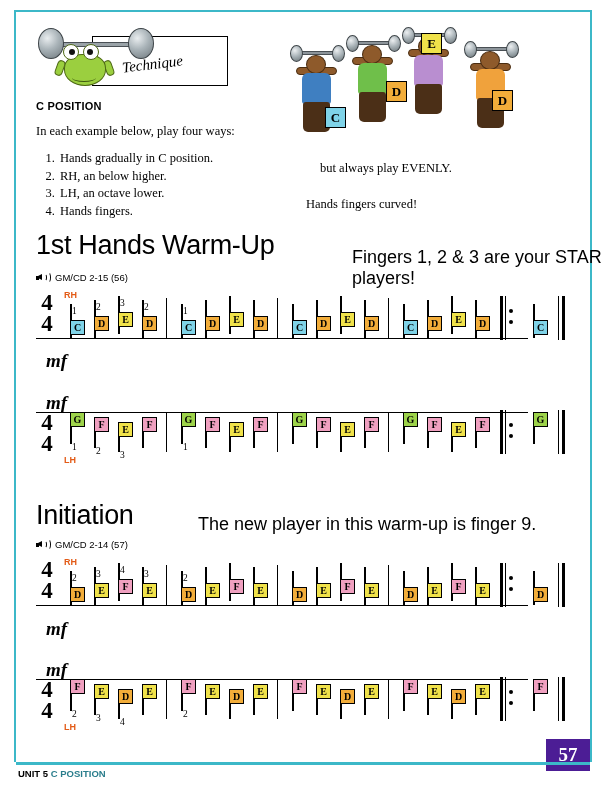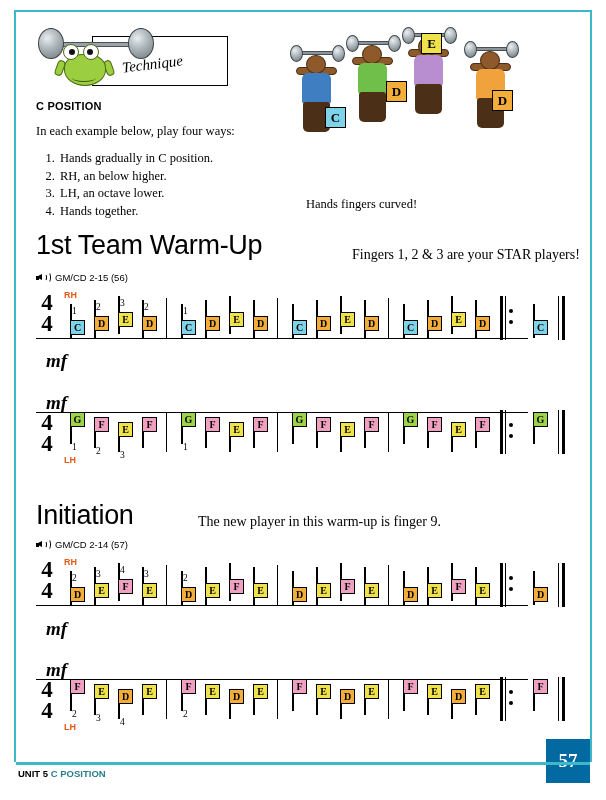--- a/index.html
+++ b/index.html
@@ -206,22 +206,22 @@
 
   
   .song-title {
     position: absolute;
     font-family: "Liberation Sans", sans-serif;
     font-size: 27px;
     letter-spacing: -0.3px;
   }
   .song-sub {
     position: absolute;
-    font-family: Liberation Serif, serif;
-    font-size: 14px;
+    font-family: Liberation Sans, sans-serif;
+    font-size: 18px;
   }
   .track-line {
     position: absolute;
     font-family: "Liberation Sans", sans-serif;
     font-size: 9.5px;
     display: flex; align-items: center; gap: 4px;
   }
   .speaker {
     display: inline-block;
     position: relative;
@@ -324,22 +324,22 @@
     background: #3cb8c8;
   }
   .footer-text {
     position: absolute; left: 18px; top: 768px;
     font-size: 9.5px;
   }
   .footer-unit { font-weight: bold; }
   .footer-pos { color: #2a7d8c; font-weight: bold; }
   .page-num {
     position: absolute; right: 16px; top: 739px;
-    width: 44px; height: 44px;
-    background: #0369a1;
+    width: 44px; height: 32px;
+    background: #4c1d95;
     color: #fff;
     font-family: "Liberation Serif", serif;
     font-weight: bold;
     font-size: 19px;
     display: flex; align-items: center; justify-content: center;
   }
 </style>
 </head>
 <body>
 
@@ -366,21 +366,21 @@
   </div>
   <div class="tech-label">Technique</div>
 </div>
 
 <div class="c-position-title">C POSITION</div>
 <div class="intro-line">In each example below, play four ways:</div>
 <ol class="ways-list">
   <li>Hands gradually in C position.</li>
   <li>RH, an below higher.</li>
   <li>LH, an octave lower.</li>
-  <li>Hands together.</li>
+  <li>Hands fingers.</li>
 </ol>
 
 <div class="illustration">
 
   <div class="lifter" style="left:6px; bottom:6px;">
     <div class="mini-bar"></div>
     <div class="mini-w l"></div>
     <div class="mini-w r"></div>
     <div class="arms"></div>
     <div class="head"></div>
@@ -418,24 +418,25 @@
     <div class="legs"></div>
   </div>
 
   <div class="note-badge" style="left:133px; top:5px; background:#f0e24a;">E</div>
   <div class="note-badge" style="left:98px; top:53px; background:#f2ad3a;">D</div>
   <div class="note-badge" style="left:37px; top:79px; background:#7fd3e8;">C</div>
   <div class="note-badge" style="left:204px; top:62px; background:#f2ad3a;">D</div>
 </div>
 
 <div class="begin-text">
+  <span class="ind">but always play EVENLY.</span>
 </div>
 <div class="keep-text">Hands fingers curved!</div>
 
-<div class="song-title" style="left:36px; top:230px;">1st Team Warm-Up</div>
+<div class="song-title" style="left:36px; top:230px;">1st Hands Warm-Up</div>
 <div class="song-sub" style="left:352px; top:247px;">Fingers 1, 2 &amp; 3 are your STAR players!</div>
 <div class="track-line" style="left:36px; top:272px;">
   <span class="speaker">
     <span class="cone"></span>
       <span class="box"></span>
       <span class="w1"></span>
       <span class="w2"></span>
   </span>
   <span>GM/CD 2-15 (56)</span>
 </div>

